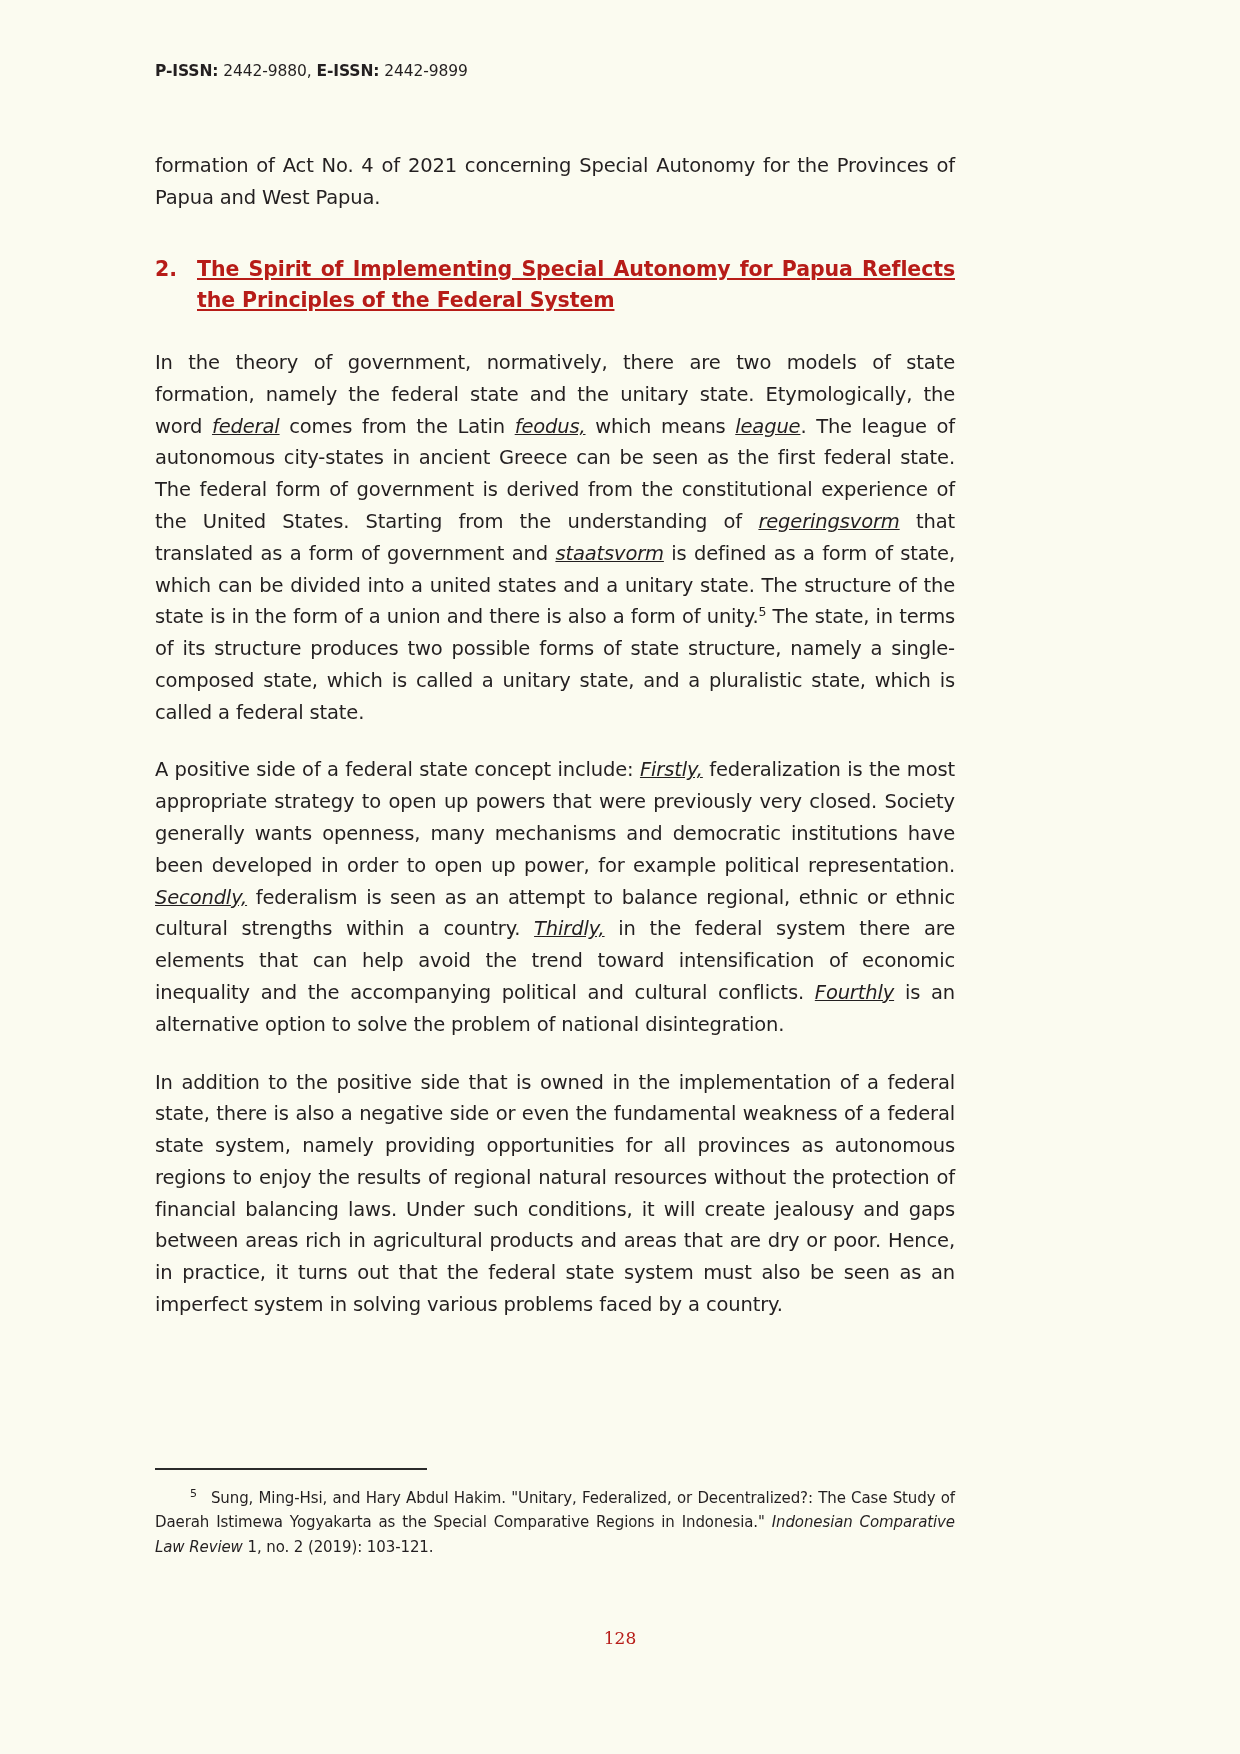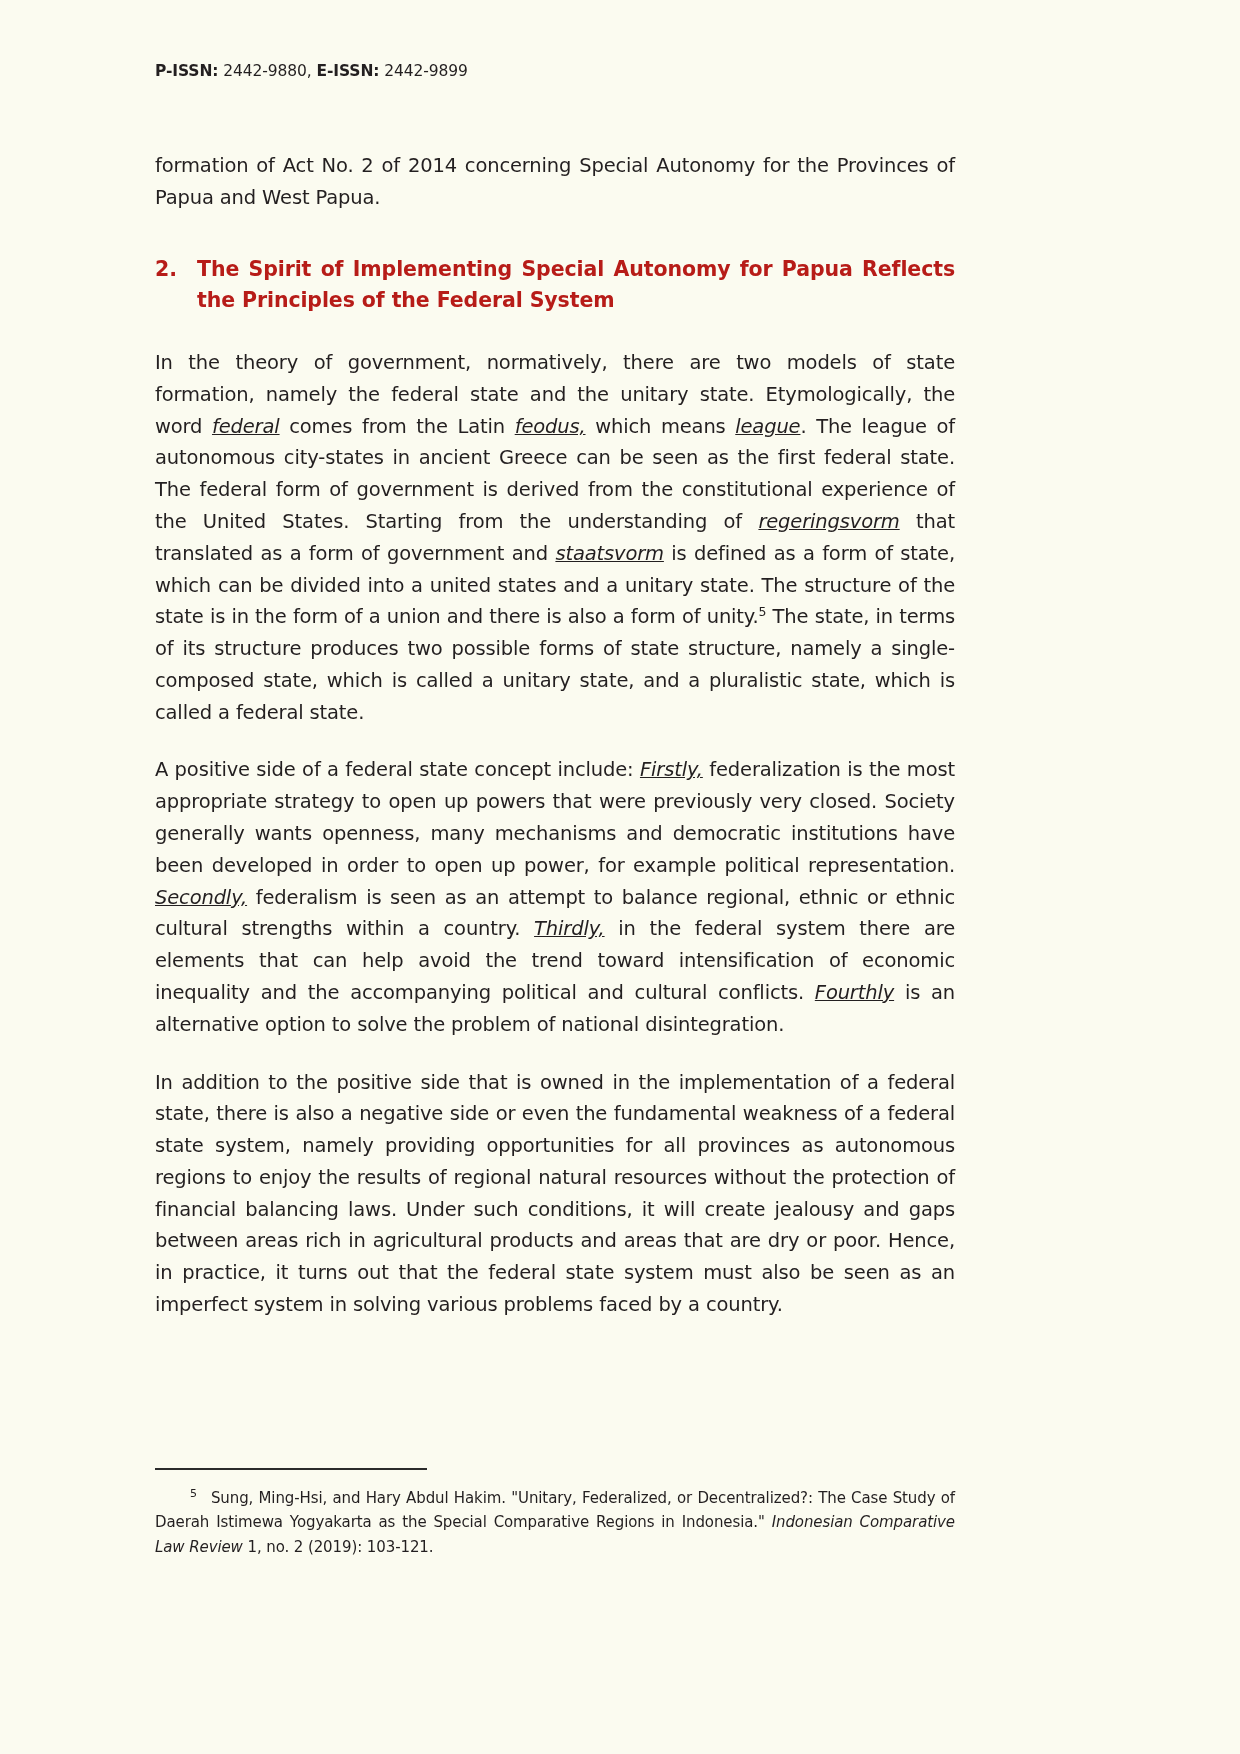--- a/index.html
+++ b/index.html
@@ -81,20 +81,21 @@
     letter-spacing: -0.1px;
   }
   .heading-num {
     width: 42px;
     flex: 0 0 42px;
   }
   .heading-text {
     flex: 1 1 auto;
     text-align: justify;
     text-justify: inter-word;
+    text-decoration: underline;
   }
 
   
   .footnote-area {
     position: absolute;
     left: 155px;
     top: 1468px;
     width: 800px;
   }
   .footnote-rule {
@@ -137,34 +138,35 @@
 <body>
 
 <div class="page">
 
   <div class="running-header">
     <span class="lbl">P-ISSN:</span><span> 2442-9880, </span><span class="lbl">E-ISSN:</span><span> 2442-9899</span>
   </div>
 
   <div class="body-block">
 
-    <p class="para">formation of Act No. 2 of 2014 concerning Special Autonomy for the Provinces of Papua and West Papua.</p>
+    <p class="para">formation of Act No. 4 of 2021 concerning Special Autonomy for the Provinces of Papua and West Papua.</p>
 
     <div class="heading-row">
       <span class="heading-num">2.</span>
       <span class="heading-text">The Spirit of Implementing Special Autonomy for Papua Reflects the Principles of the Federal System</span>
     </div>
 
     <p class="para"><span>In the theory of government, normatively, there are two models of state formation, namely the federal state and the unitary state. Etymologically, the word </span><i>federal</i><span> comes from the Latin </span><i>feodus,</i><span> which means </span><i>league</i><span>. The league of autonomous city-states in ancient Greece can be seen as the first federal state. The federal form of government is derived from the constitutional experience of the United States. Starting from the understanding of </span><i>regeringsvorm</i><span> that translated as a form of government and </span><i>staatsvorm</i><span> is defined as a form of state, which can be divided into a united states and a unitary state. The structure of the state is in the form of a union and there is also a form of unity.</span><sup class="fn">5</sup><span> The state, in terms of its structure produces two possible forms of state structure, namely a single-composed state, which is called a unitary state, and a pluralistic state, which is called a federal state.</span></p>
 
     <p class="para"><span>A positive side of a federal state concept include: </span><i>Firstly,</i><span> federalization is the most appropriate strategy to open up powers that were previously very closed. Society generally wants openness, many mechanisms and democratic institutions have been developed in order to open up power, for example political representation. </span><i>Secondly,</i><span> federalism is seen as an attempt to balance regional, ethnic or ethnic cultural strengths within a country. </span><i>Thirdly,</i><span> in the federal system there are elements that can help avoid the trend toward intensification of economic inequality and the accompanying political and cultural conflicts. </span><i>Fourthly</i><span> is an alternative option to solve the problem of national disintegration.</span></p>
 
     <p class="para">In addition to the positive side that is owned in the implementation of a federal state, there is also a negative side or even the fundamental weakness of a federal state system, namely providing opportunities for all provinces as autonomous regions to enjoy the results of regional natural resources without the protection of financial balancing laws. Under such conditions, it will create jealousy and gaps between areas rich in agricultural products and areas that are dry or poor. Hence, in practice, it turns out that the federal state system must also be seen as an imperfect system in solving various problems faced by a country.</p>
 
   </div>
 
   <div class="footnote-area">
     <div class="footnote-rule"></div>
     <div class="footnote"><span class="fn-marker">5</span><span>Sung, Ming-Hsi, and Hary Abdul Hakim. "Unitary, Federalized, or Decentralized?: The Case Study of Daerah Istimewa Yogyakarta as the Special Comparative Regions in Indonesia." </span><i>Indonesian Comparative Law Review</i><span> 1, no. 2 (2019): 103-121.</span></div>
   </div>
 
+  <div class="page-number">128</div>
 
 </div>
 
 </body></html>

